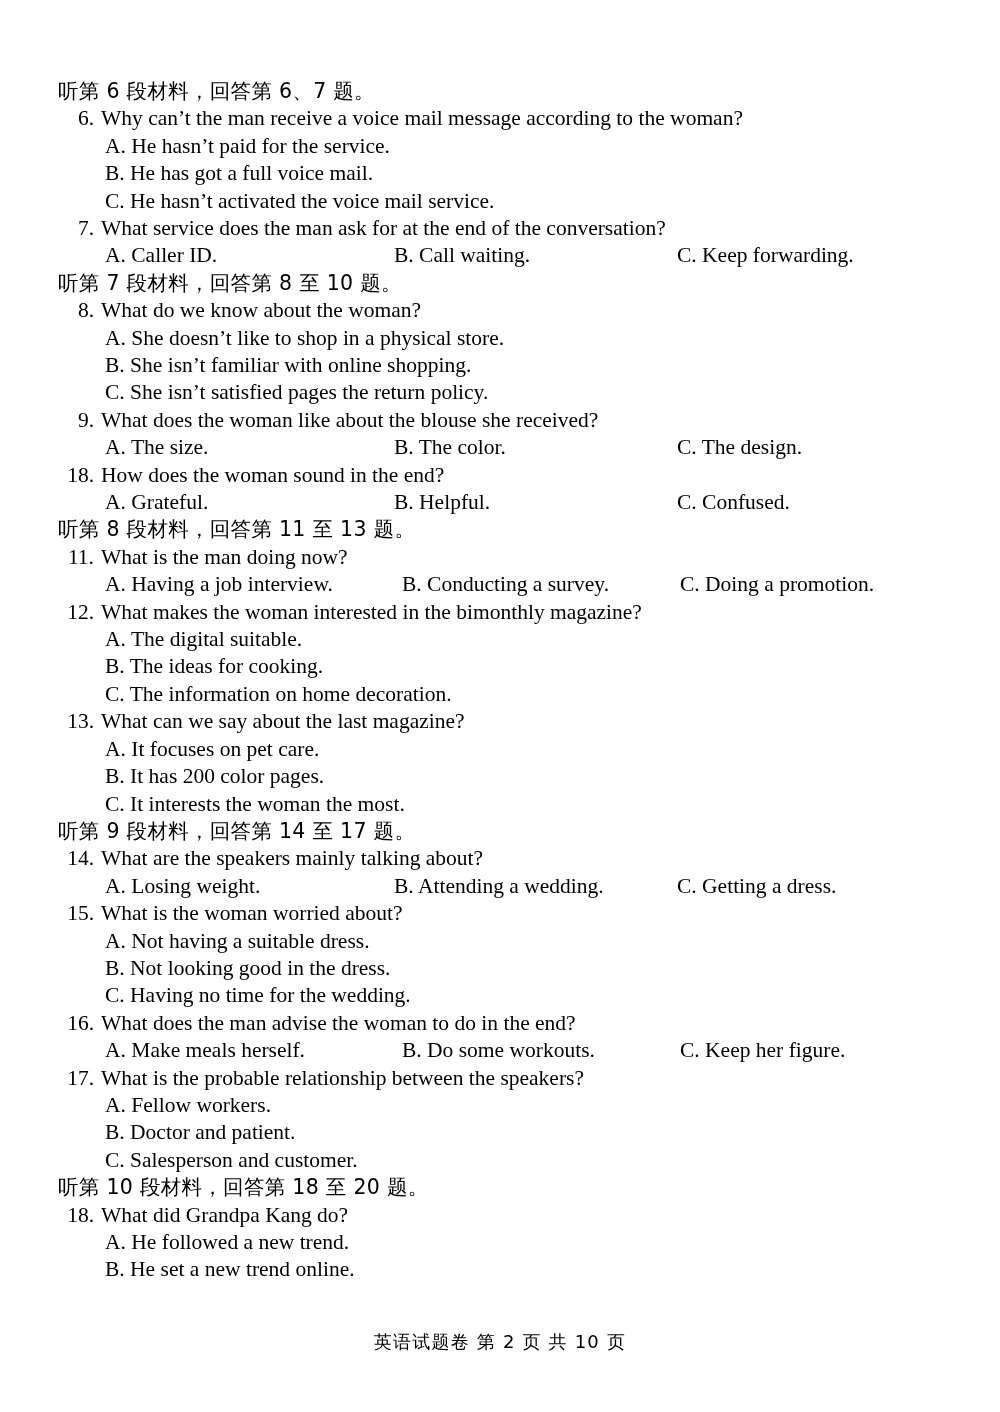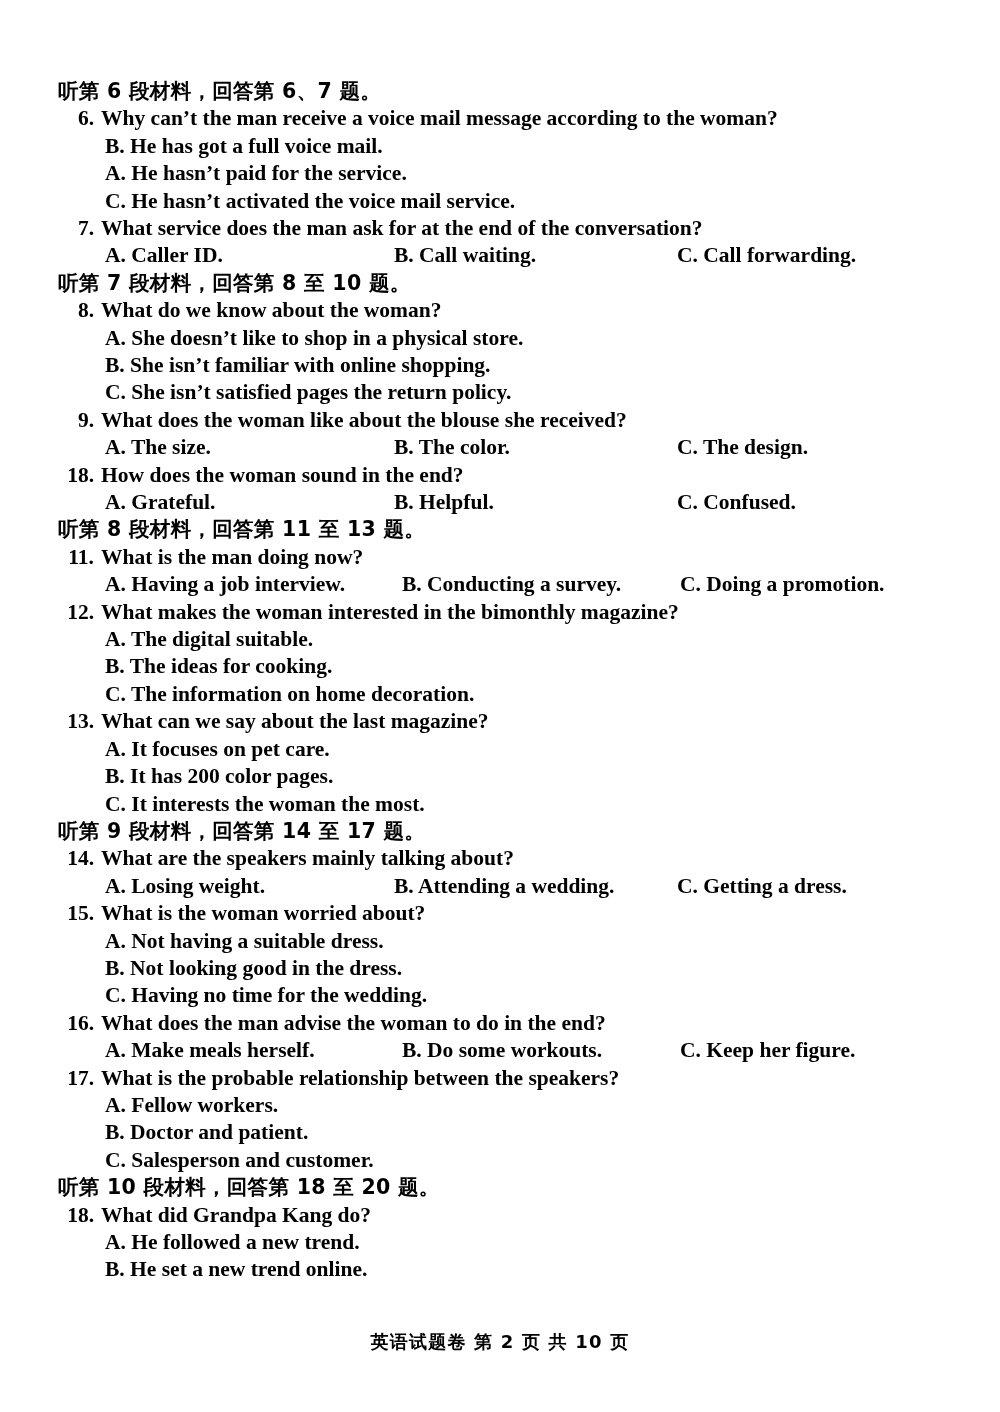--- a/index.html
+++ b/index.html
@@ -13,21 +13,20 @@
     position: relative;
     font-family: "Liberation Serif", "DejaVu Serif", serif;
     color: #000000;
     overflow: hidden;
   }
   .page {
     position: absolute;
     left: 0; top: 0;
     width: 1000px;
     height: 1412px;
-    font-weight: bold;
   }
   .content {
     position: absolute;
     left: 58px;
     top: 78px;
     width: 880px;
   }
 
   
   .cn-head {
@@ -105,31 +104,31 @@
 </head>
 <body>
 
 <div class="page">
   <div class="content" id="content-root">
       <div class="cn-head">听第 6 段材料，回答第 6、7 题。</div>
       <div class="q-line">
         <span class="q-num">6.</span>
         <span class="q-text">Why can’t the man receive a voice mail message according to the woman?</span>
       </div>
+      <div class="opt-line">A. He hasn’t paid for the service.</div>
       <div class="opt-line">B. He has got a full voice mail.</div>
-      <div class="opt-line">A. He hasn’t paid for the service.</div>
       <div class="opt-line">C. He hasn’t activated the voice mail service.</div>
       <div class="q-line">
         <span class="q-num">7.</span>
         <span class="q-text">What service does the man ask for at the end of the conversation?</span>
       </div>
       <div class="opt-row">
         <span class="col-a">A. Caller ID.</span>
         <span class="col-b">B. Call waiting.</span>
-        <span class="col-c">C. Call forwarding.</span>
+        <span class="col-c">C. Keep forwarding.</span>
       </div>
       <div class="cn-head">听第 7 段材料，回答第 8 至 10 题。</div>
       <div class="q-line">
         <span class="q-num">8.</span>
         <span class="q-text">What do we know about the woman?</span>
       </div>
       <div class="opt-line">A. She doesn’t like to shop in a physical store.</div>
       <div class="opt-line">B. She isn’t familiar with online shopping.</div>
       <div class="opt-line">C. She isn’t satisfied pages the return policy.</div>
       <div class="q-line">

